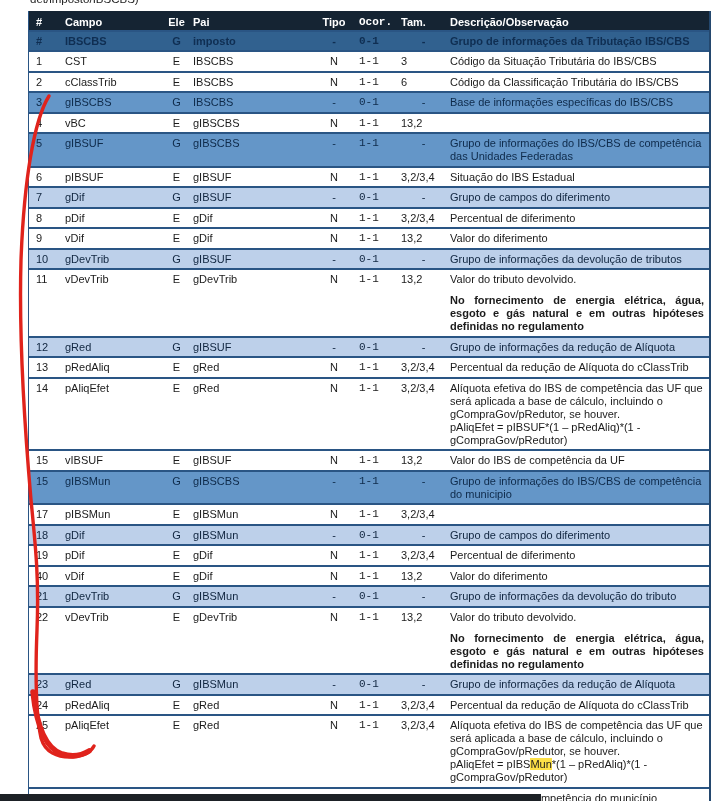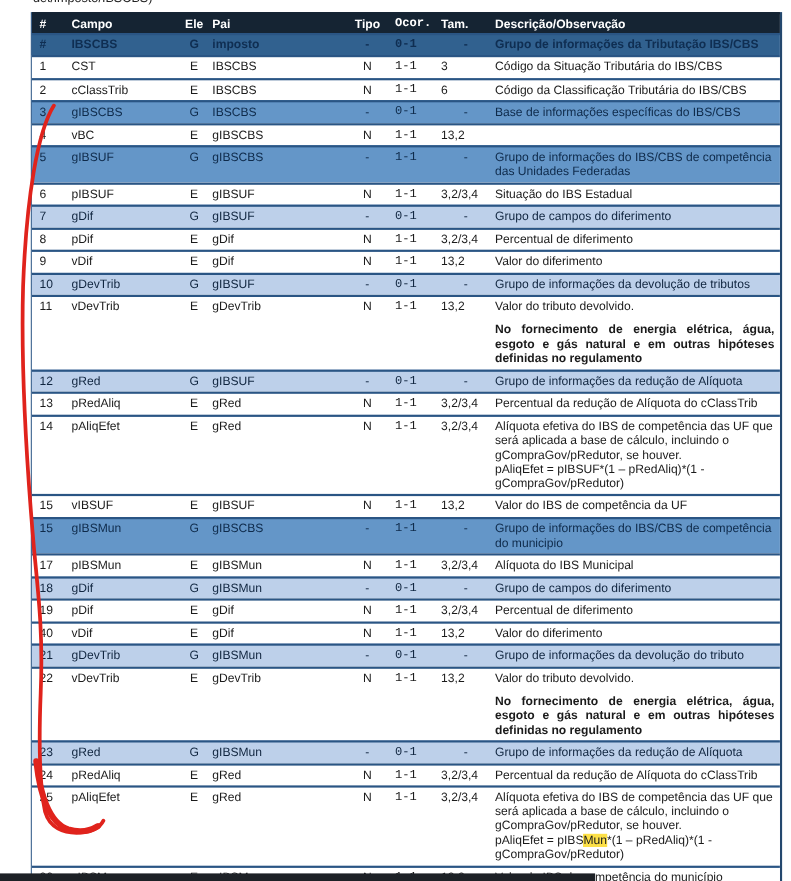--- a/index.html
+++ b/index.html
@@ -259,23 +259,20 @@
         </div>
       </div>
       <div class="tr">
         <div class="c c-num">17</div>
         <div class="c c-campo">pIBSMun</div>
         <div class="c c-ele">E</div>
         <div class="c c-pai">gIBSMun</div>
         <div class="c c-tipo">N</div>
         <div class="c c-ocor">1-1</div>
         <div class="c c-tam">3,2/3,4</div>
-        <div class="c c-desc">
-          <div class="para">Alíquota do IBS Municipal</div>
-        </div>
       </div>
       <div class="tr light">
         <div class="c c-num">18</div>
         <div class="c c-campo">gDif</div>
         <div class="c c-ele">G</div>
         <div class="c c-pai">gIBSMun</div>
         <div class="c c-tipo">-</div>
         <div class="c c-ocor">0-1</div>
         <div class="c c-tam" style="text-align: center;">-</div>
         <div class="c c-desc">

